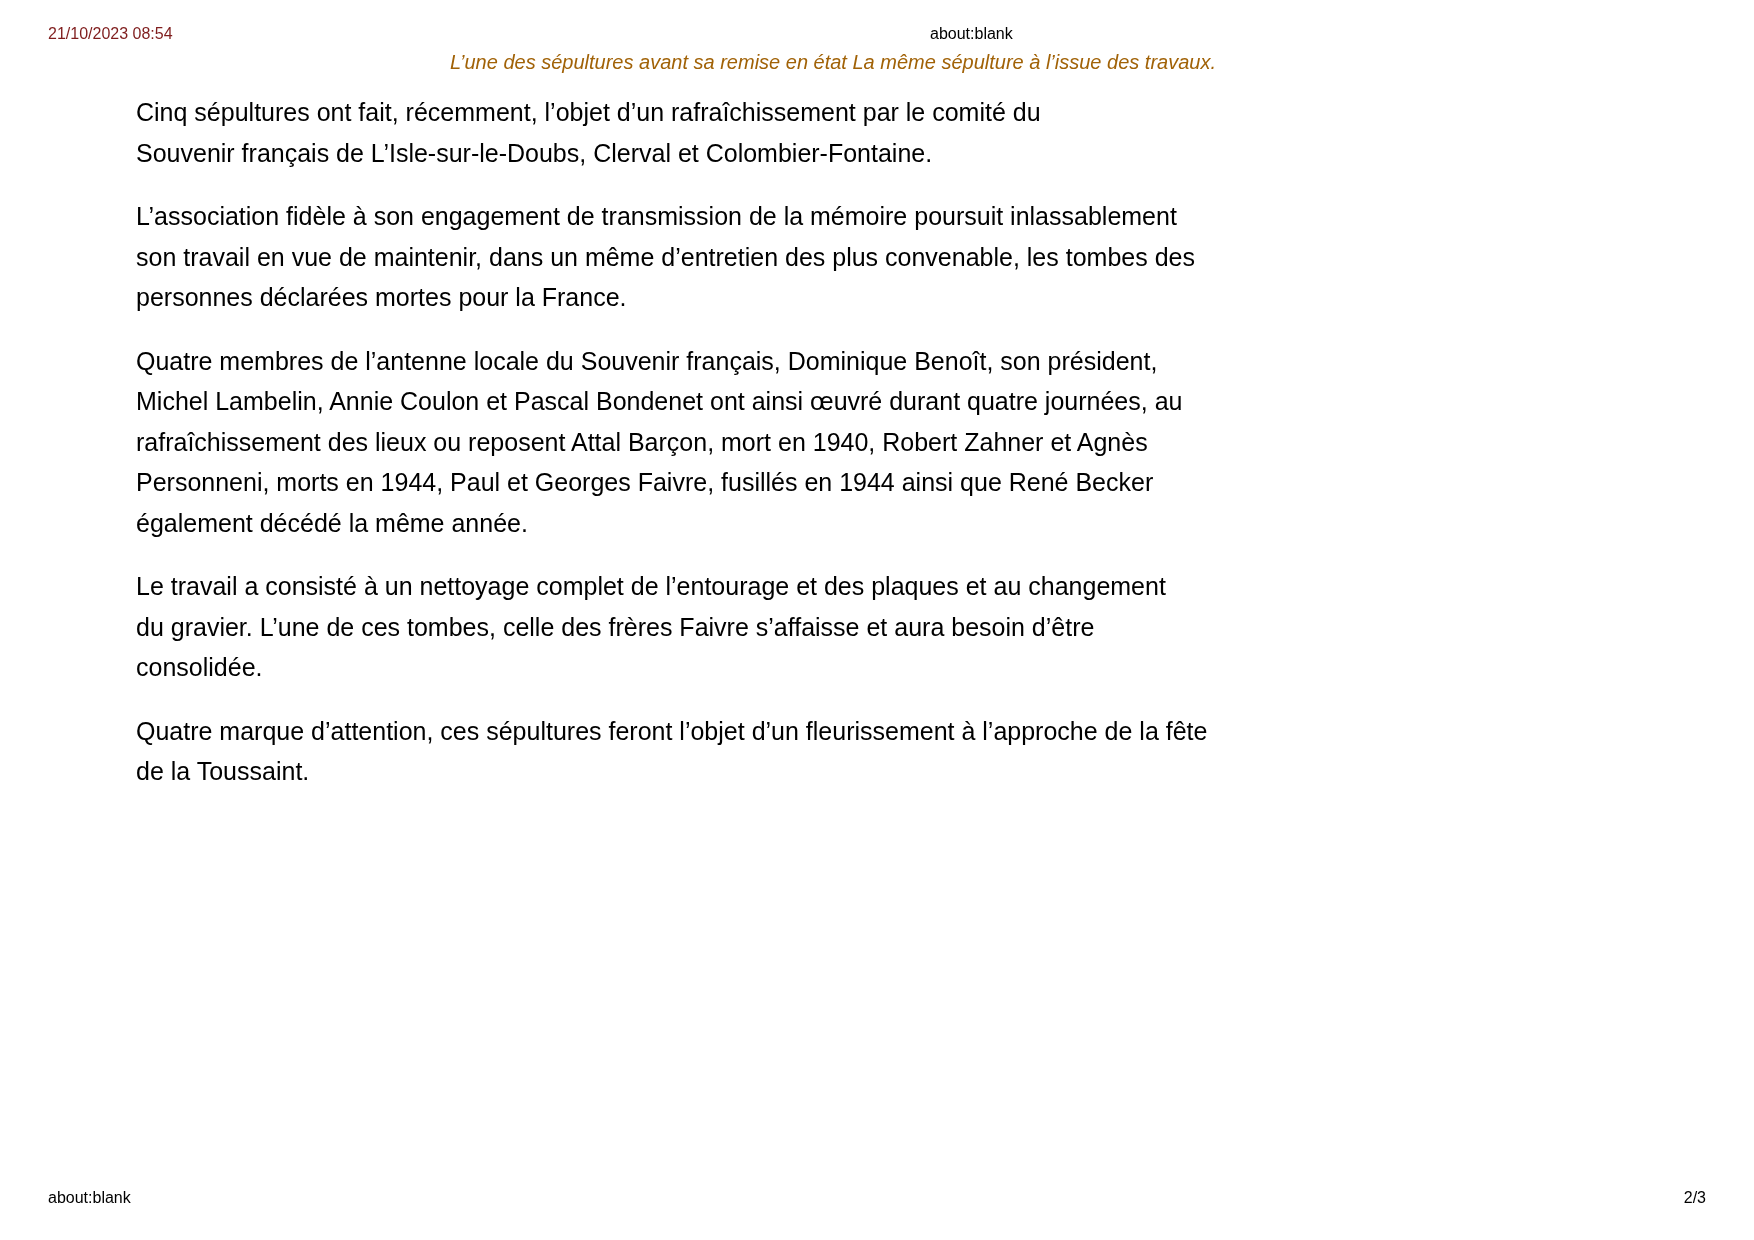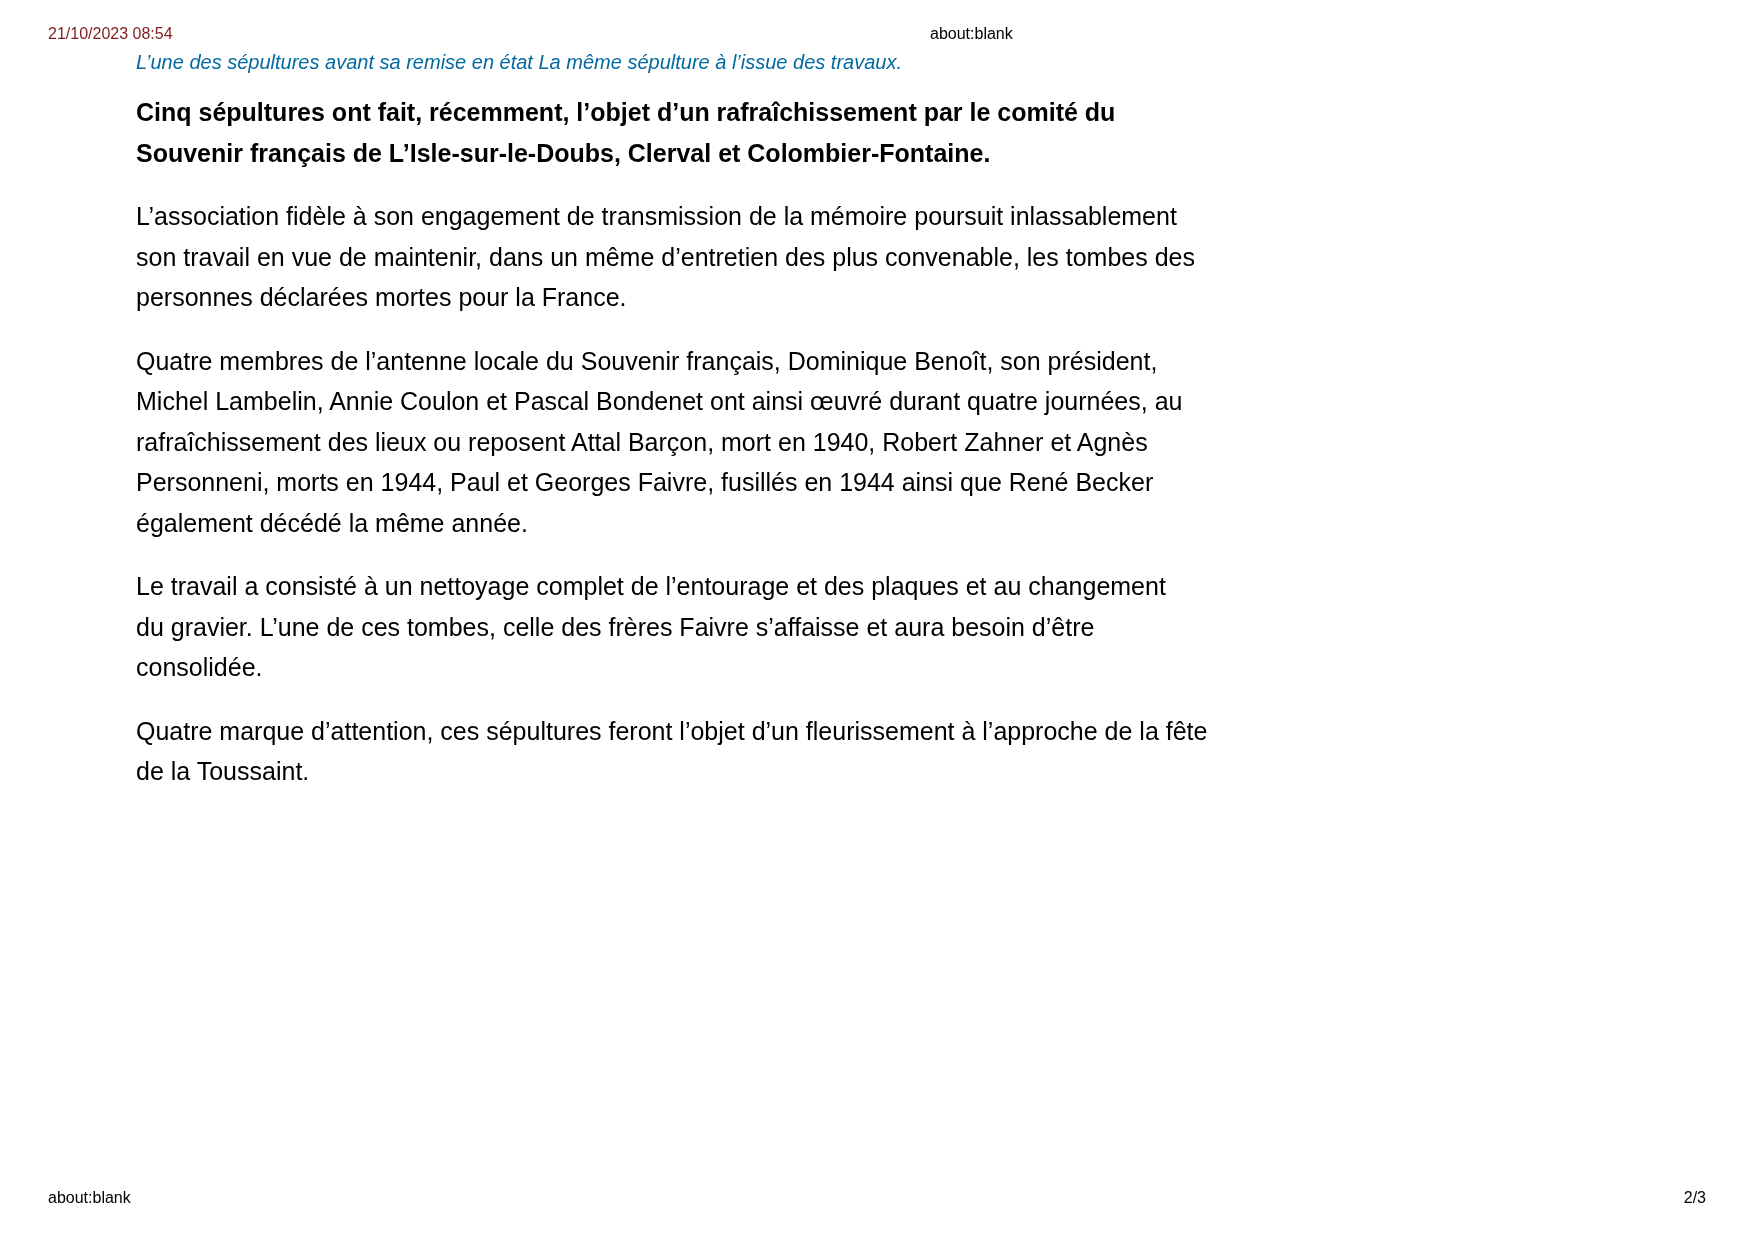--- a/index.html
+++ b/index.html
@@ -38,46 +38,46 @@
     line-height: 19px;
     color: #000000;
   }
 
   
   .caption {
     position: absolute;
     left: 136px;
     top: 50px;
     width: 1080px;
-    text-align: left;
+    text-align: right;
     font-style: italic;
     font-size: 20px;
     line-height: 24px;
-    color: #0369a1;
+    color: #a16207;
   }
 
   
   .article {
     position: absolute;
     left: 136px;
     top: 92px;
     width: 1200px;
   }
 
   .para {
     font-size: 25px;
     line-height: 40.5px;
     white-space: pre-line;       
     margin: 0 0 23px 0;
     color: #000000;
     font-weight: 400;
   }
 
   .para.lead {
-    font-weight: 700;
+    font-weight: 400;
   }
 
   
   .ftr-url {
     position: absolute;
     left: 48px;
     top: 1188px;
     font-size: 16px;
     line-height: 19px;
     color: #000000;

